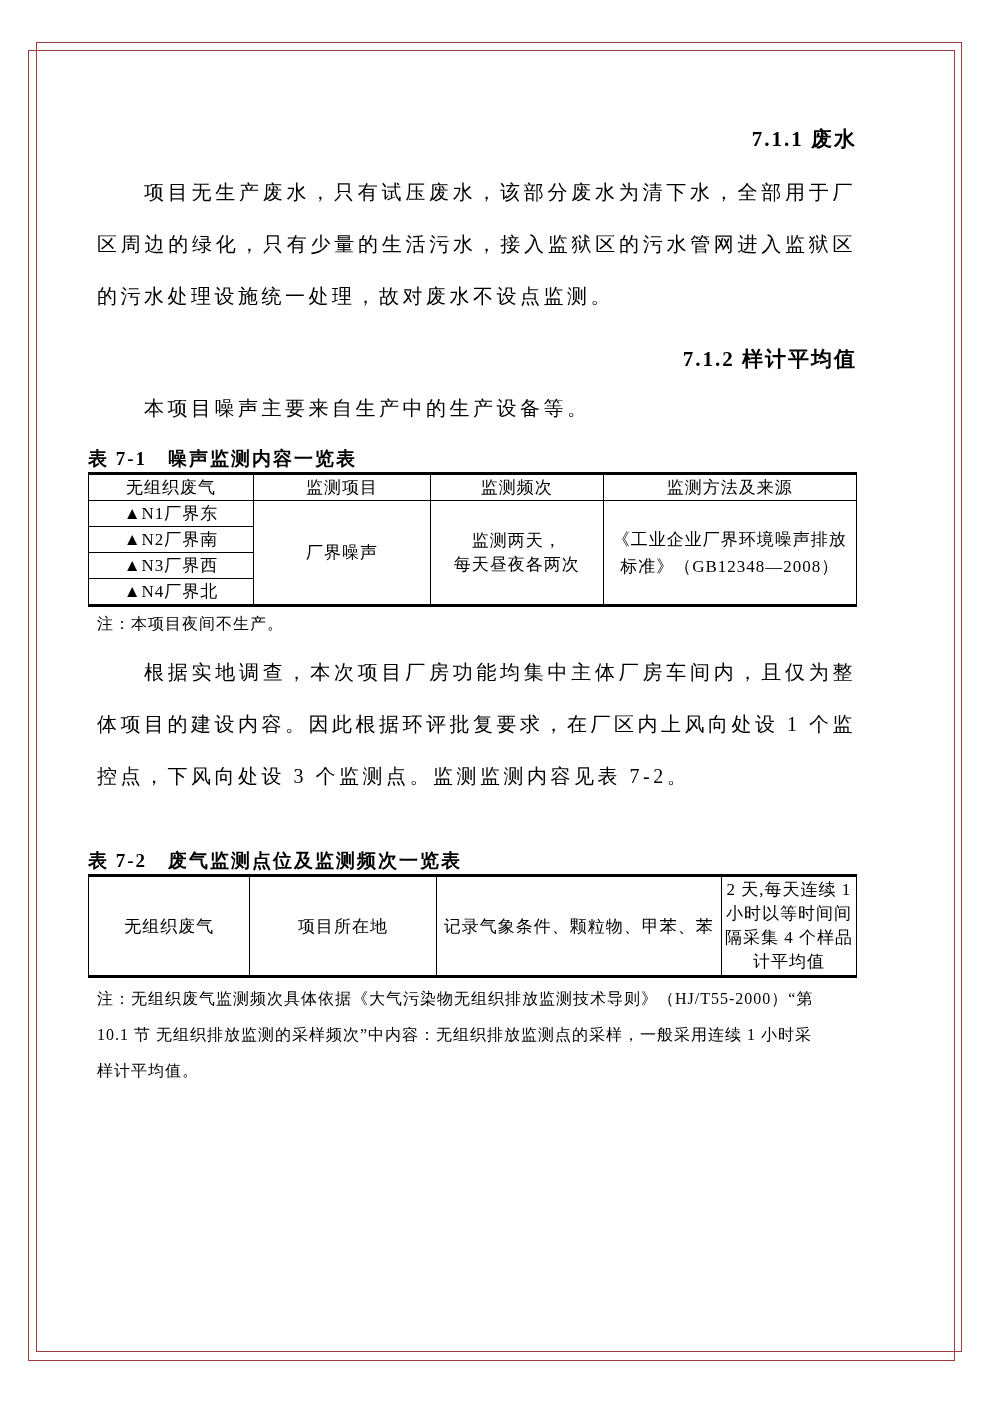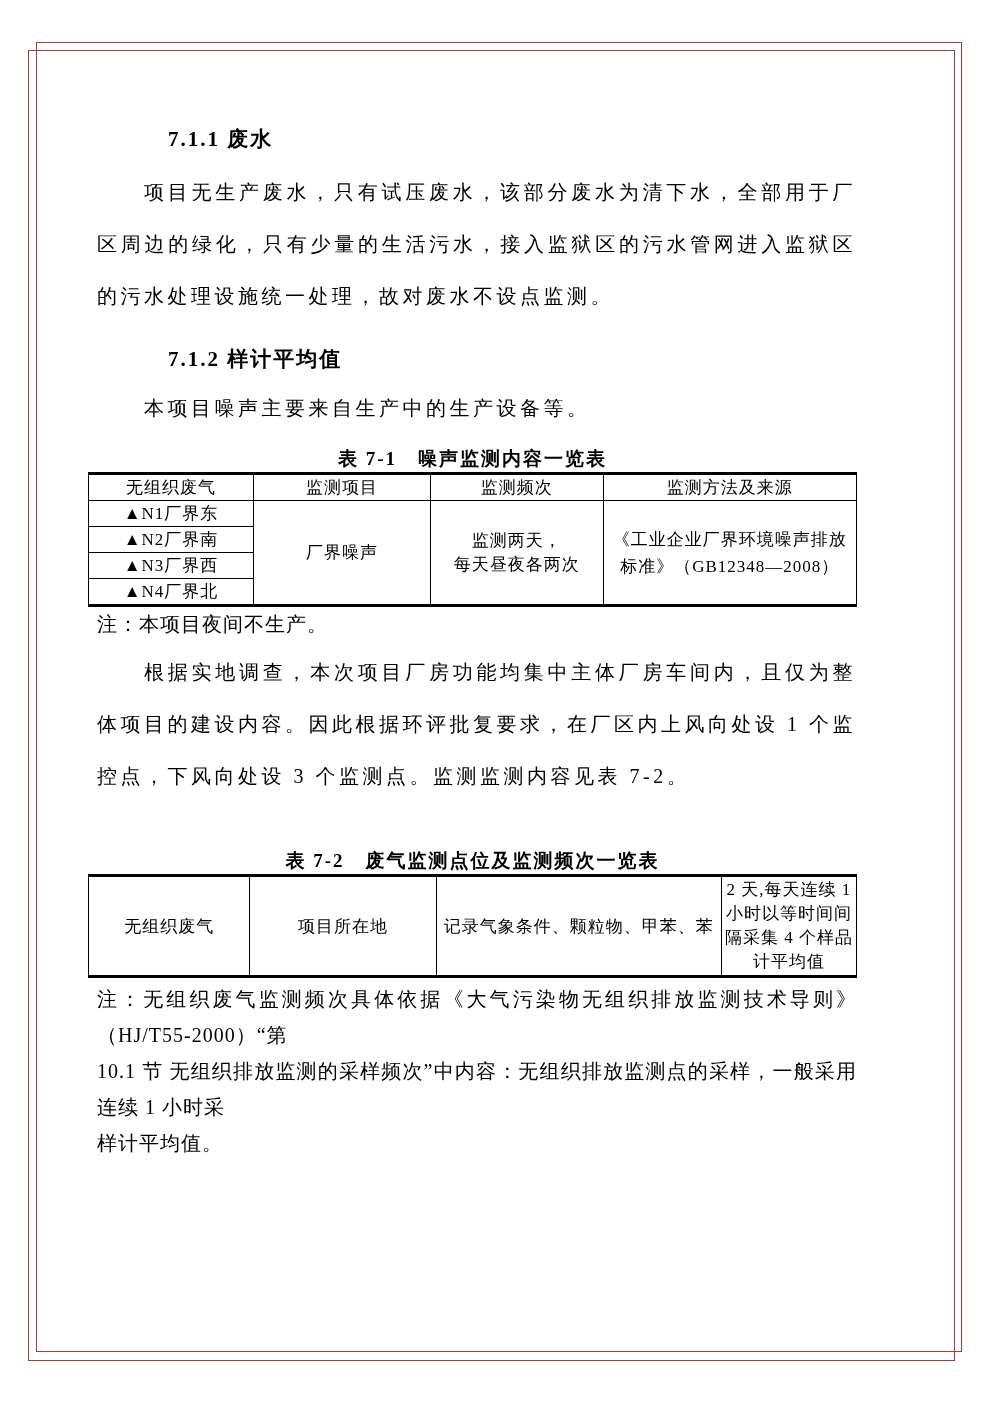--- a/index.html
+++ b/index.html
@@ -24,21 +24,22 @@
     left: 88px;
     top: 124px;
     width: 769px;
   }
 
   .sec-heading {
     font-size: 21px;
     font-weight: bold;
     letter-spacing: 2px;
     line-height: 30px;
-    margin-left: 80px;
+    margin-left: 52px;
+    text-align: right;
   }
   .sec-heading.h2 { margin-top: 22px; }
   .sec-heading.h3 { margin-top: 55px; }
 
   .body-text {
     font-size: 20px;
     letter-spacing: 3.5px;
     line-height: 52px;
     text-align: justify;
     text-indent: 47px;
@@ -48,21 +49,20 @@
   .p1 { margin-top: 12px; }
   .p2 { margin-top: 8px; }
   .p3 { margin-top: 0; }
   .p4 { margin-top: 8px; }
 
   .tbl-caption {
     font-size: 19px;
     font-weight: bold;
     letter-spacing: 2px;
     line-height: 26px;
-    text-align: center;
   }
   .cap1 { margin-top: 12px; }
   .cap2 { margin-top: 46px; }
 
   table.doc-table {
     width: 100%;
     table-layout: fixed;
     border-collapse: collapse;
     border-top: 3px solid #000;
     border-bottom: 3px solid #000;
@@ -79,21 +79,21 @@
   .tbl1 th { height: 26px; }
   .tbl1 td { height: 26px; }
   .tbl2 th { height: 24px; }
   .tbl2 td.tall { height: 98px; margin-left: 17px; }
   .preline { white-space: pre-line; }
   .freq-cell { line-height: 24px; }
   .method-cell { line-height: 27px; }
   .freq2-cell { line-height: 24px; }
 
   .tbl-note {
-    font-size: 20px;
+    font-size: 16px;
     letter-spacing: 1px;
     line-height: 28px;
     margin-top: 3px;
     margin-left: 9px;
     text-align: justify;
   }
   .note2 { line-height: 36px; }
 
   .page-number {
     position: absolute;

